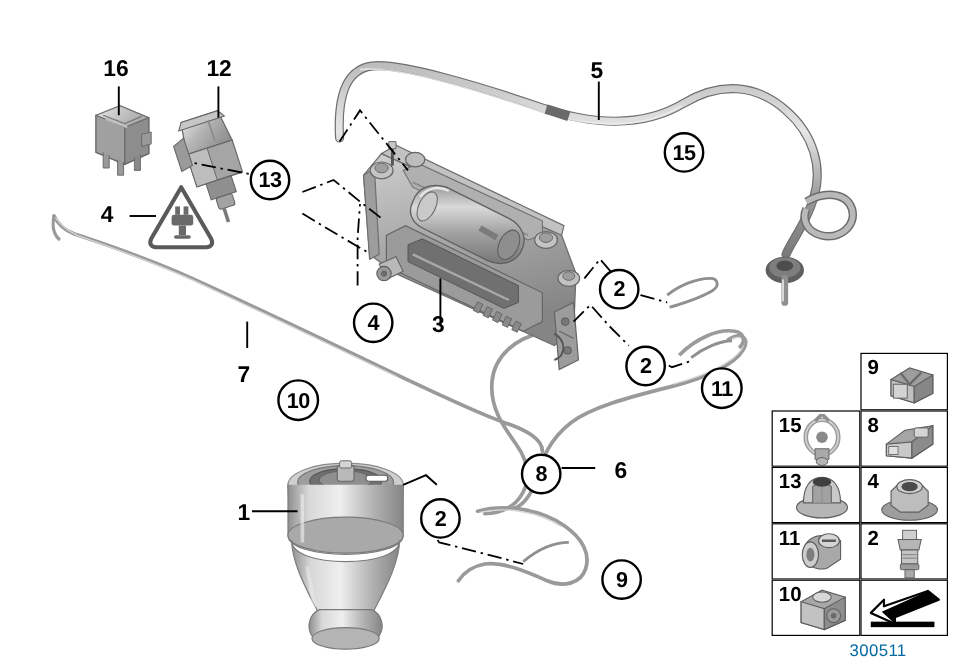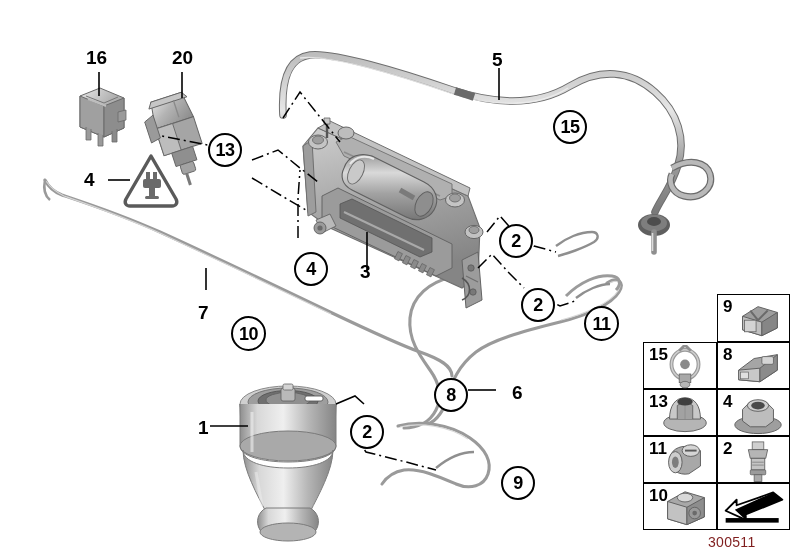--- a/index.html
+++ b/index.html
@@ -15,21 +15,21 @@
   .cnum{position:absolute;font-weight:bold;font-size:19px;line-height:1;}
 
   
   #legend{position:absolute;left:643px;top:294px;width:147px;height:236px;}
   .lcell{position:absolute;border:1.2px solid #000;box-sizing:border-box;
          background:#fff;}
   .lnum{position:absolute;left:5px;top:3px;font-weight:bold;font-size:17px;line-height:1;}
   .lart{position:absolute;right:2px;top:2px;bottom:2px;width:58px;}
 
   #drawno{position:absolute;left:708px;top:534px;font-size:14px;
-          letter-spacing:.3px;color:#7f1d1d;}
+          letter-spacing:.3px;color:#0369a1;}
 </style>
 </head>
 <body>
 
 <div id="stage">
 
 <svg id="art" viewBox="0 0 800 560">
   <defs>
     <linearGradient id="hoseG" x1="0" y1="0" x2="0" y2="1">
       <stop offset="0%" stop-color="#bdbdbd"></stop>
@@ -272,21 +272,21 @@
     <path d="M576,298 C586,290 600,284 610,284" fill="none" stroke="#8f8f8f" stroke-width="2.4"></path>
     <path d="M436,468 C448,458 462,452 474,452" fill="none" stroke="#8f8f8f" stroke-width="2.4"></path>
   </g>
 
   <g>
     <path d="M566,296 C580,282 598,274 612,276 C620,277 622,284 616,290" fill="none" stroke="#9b9b9b" stroke-width="3"></path>
   </g>
 </svg>
 
 <div class="cnum" style="left:86px;  top:48px;">16</div>
-<div class="cnum" style="left:172px; top:48px;">20</div>
+<div class="cnum" style="left:172px; top:48px;">12</div>
 <div class="callout" style="left:208px; top:133px; width:30px; height:30px;">13</div>
 <div class="cnum" style="left:84px;  top:170px;">4</div>
 
 <div class="cnum" style="left:492px; top:50px;">5</div>
 <div class="callout" style="left:553px; top:110px; width:30px; height:30px;">15</div>
 
 <div class="callout" style="left:294px; top:252px; width:30px; height:30px;">4</div>
 <div class="cnum" style="left:360px; top:262px;">3</div>
 
 <div class="callout" style="left:499px; top:224px; width:30px; height:30px;">2</div>

